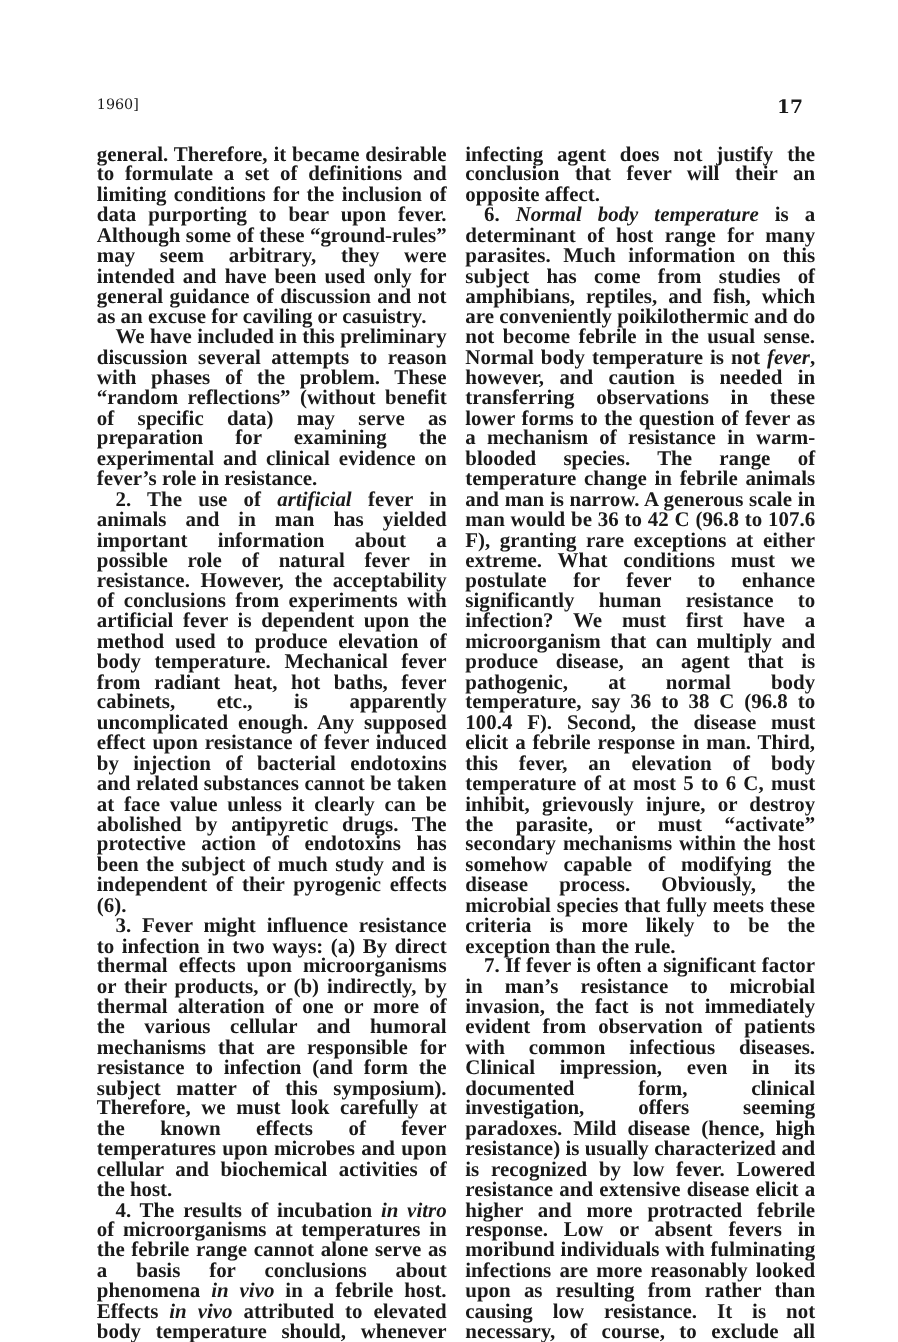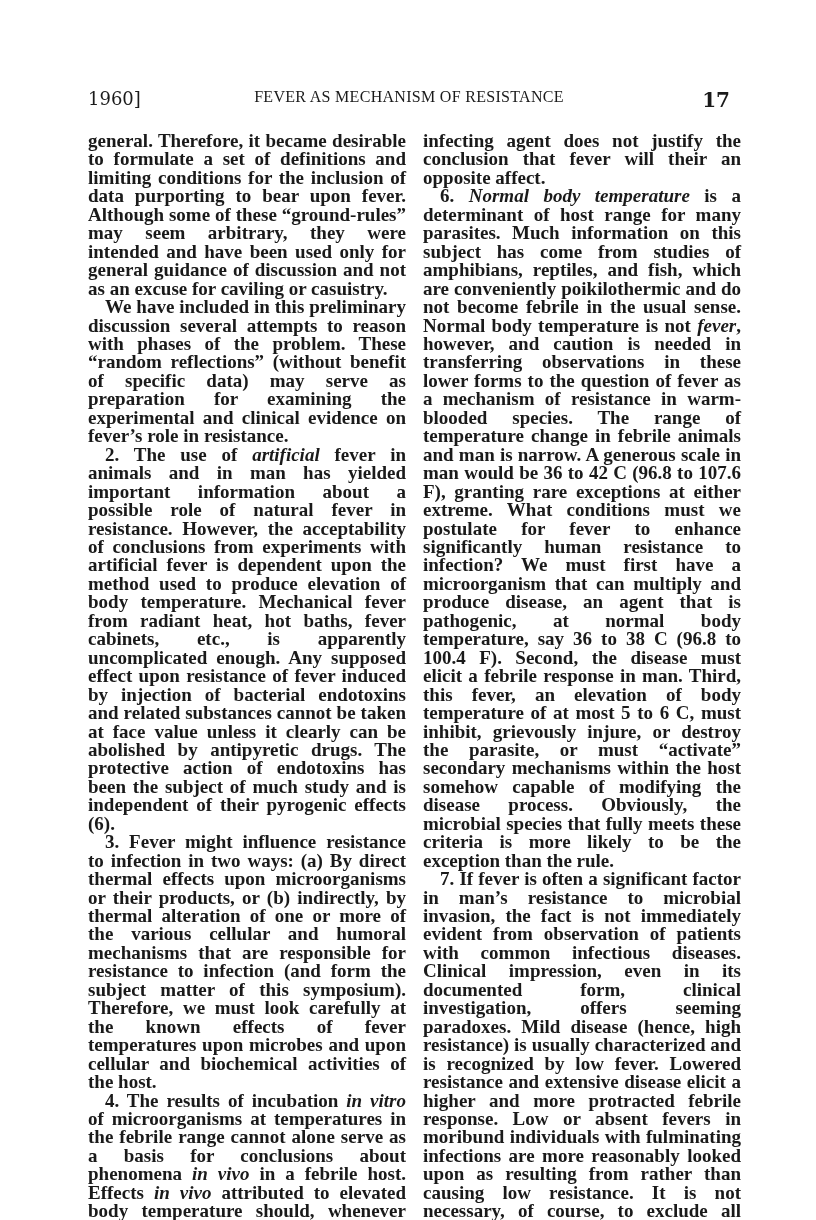--- a/index.html
+++ b/index.html
@@ -5,41 +5,40 @@
   html, body { margin: 0; padding: 0; background: #ffffff; }
   body {
     width: 816px; height: 1220px; position: relative; overflow: hidden;
     font-family: "DejaVu Serif", "Liberation Serif", serif;
     color: #1a1a1a;
   }
   .running-head {
     position: absolute; top: 88px; left: 88px; width: 642px; height: 20px;
     font-size: 14.5px;
   }
-  .running-head .year { position: absolute; left: 0; top: 0; font-size: 18px; }
+  .running-head .year { position: absolute; left: 0; top: 0; font-size: 13px; }
   .running-head .title { position: absolute; left: 0; right: 0; text-align: center; top: 0; letter-spacing: 0.3px; font-family: "Liberation Serif", serif; font-size: 16px; }
-  .running-head .page { position: absolute; right: 0; top: 0; font-weight: bold; font-size: 20px; }
+  .running-head .page { position: absolute; right: 0; top: 0; font-weight: bold; font-size: 17px; }
   .column {
     position: absolute; top: 132px; width: 318px;
     font-family: "Liberation Serif", serif;
     font-size: 19px; line-height: 18.45px;
     text-align: justify; hyphens: manual; font-weight: bold;
   }
   .col-left { left: 88px; }
   .col-right { left: 423px; }
   .column p { margin: 0; text-indent: 17px; }
   .column p.cont { text-indent: 0; }
   .column em { font-style: italic; }
 </style>
 </head>
 <body>
 
 <div class="running-head">
   <span class="year">1960]</span>
-  <span class="title">FEVER AS MECHANISM OF RESISTANCE</span>
   <span class="page">17</span>
 </div>
 
 <div class="column col-left">
     <p class="cont"><span>general. Therefore, it became desirable to formulate a set of definitions and limiting conditions for the inclusion of data purporting to bear upon fever. Although some of these “ground-rules” may seem arbitrary, they were intended and have been used only for general guidance of discussion and not as an excuse for caviling or casuistry.</span></p>
     <p><span>We have included in this preliminary discussion several attempts to reason with phases of the problem. These “random reflections” (without benefit of specific data) may serve as preparation for examining the experimental and clinical evidence on fever’s role in resistance.</span></p>
     <p><span>2. The use of </span><em>artificial</em><span> fever in animals and in man has yielded important information about a possible role of natural fever in resistance. However, the acceptability of conclusions from experiments with artificial fever is dependent upon the method used to produce elevation of body temperature. Mechanical fever from radiant heat, hot baths, fever cabinets, etc., is apparently uncomplicated enough. Any supposed effect upon resistance of fever induced by injection of bacterial endotoxins and related substances cannot be taken at face value unless it clearly can be abolished by antipyretic drugs. The protective action of endotoxins has been the subject of much study and is independent of their pyrogenic effects (6).</span></p>
     <p><span>3. Fever might influence resistance to infection in two ways: (a) By direct thermal effects upon microorganisms or their products, or (b) indirectly, by thermal alteration of one or more of the various cellular and humoral mechanisms that are responsible for resistance to infection (and form the subject matter of this symposium). Therefore, we must look carefully at the known effects of fever temperatures upon microbes and upon cellular and biochemical activities of the host.</span></p>
     <p><span>4. The results of incubation </span><em>in vitro</em><span> of microorganisms at temperatures in the febrile range cannot alone serve as a basis for conclusions about phenomena </span><em>in vivo</em><span> in a febrile host. Effects </span><em>in vivo</em><span> attributed to elevated body temperature should, whenever possible, be checked by incubation of the infecting organism at increased temperatures </span><em>in vitro</em><span>.</span></p>
     <p><span>5. The finding that artificial reduction in body temperature has an effect upon resistance to an</span></p>

